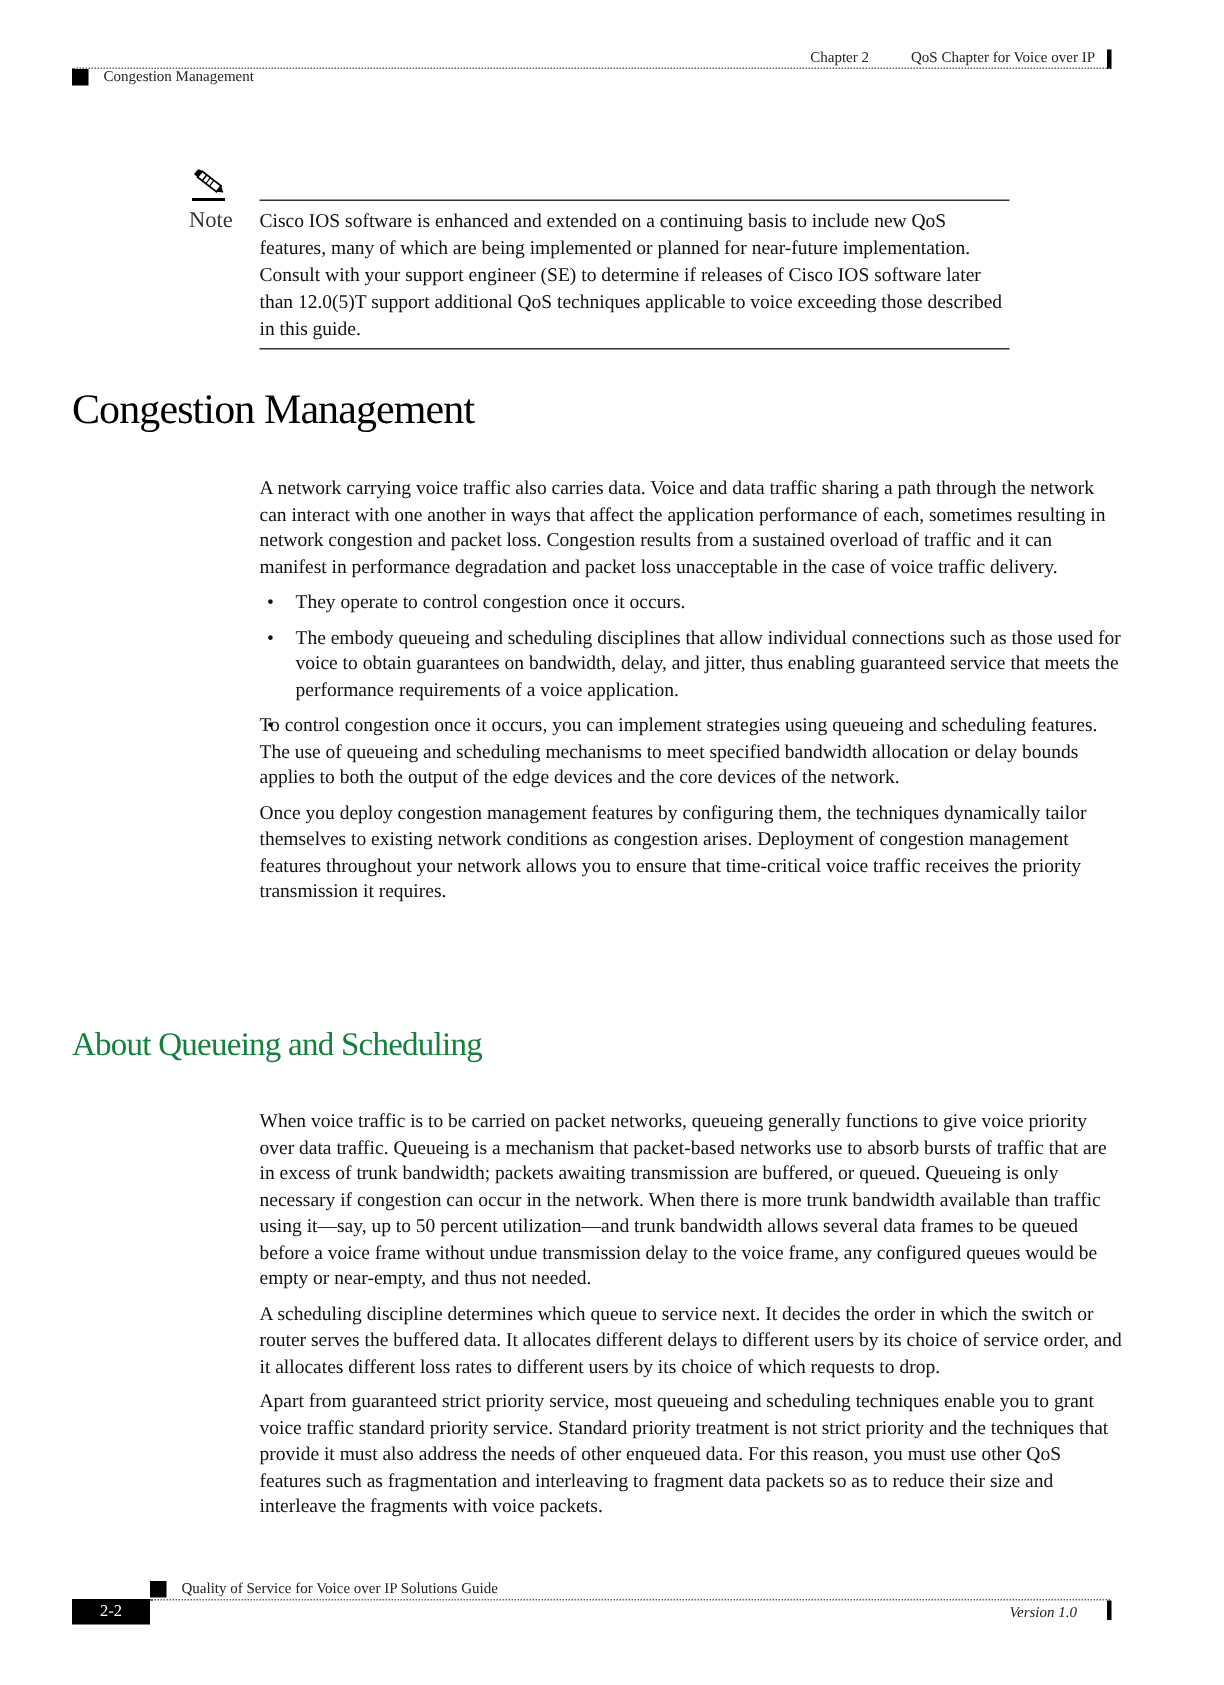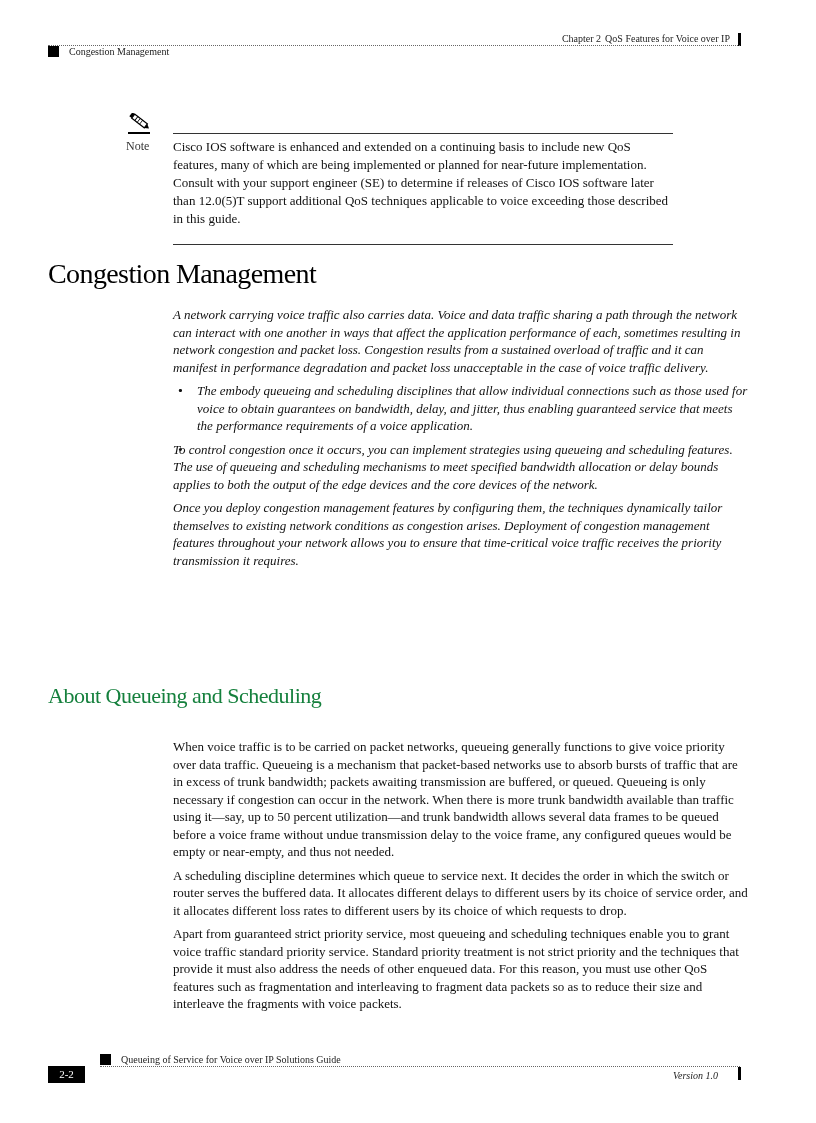--- a/index.html
+++ b/index.html
@@ -17,21 +17,21 @@
     }
     
     .hdr-chapter {
       position: absolute;
       top: 33px;
       right: 86px;
       font-size: 10px;
       color: #222;
       white-space: nowrap;
     }
-    .hdr-chapter .chap-num { margin-right: 4px; }
+    .hdr-chapter .chap-num { margin-right: 28px; }
     .hdr-rule {
       position: absolute;
       top: 45px;
       left: 48px;
       width: 692px;
       border-top: 1px dotted #666;
     }
     .hdr-tick {
       position: absolute;
       top: 33px;
@@ -61,31 +61,31 @@
       position: absolute;
       top: 113px;
       left: 127px;
       width: 26px;
       height: 22px;
     }
     .note-label {
       position: absolute;
       top: 139px;
       left: 126px;
-      font-size: 12px;
+      font-size: 15px;
       color: #333;
     }
     .note-box {
       position: absolute;
       top: 133px;
       left: 173px;
       width: 500px;
       border-top: 1px solid #333;
       border-bottom: 1px solid #333;
-      padding: 4px 0 16px 0;
+      padding: 4px 0 4px 0;
       font-size: 13px;
       line-height: 18px;
     }
 
     
     h1.sec-title {
       position: absolute;
       top: 258px;
       left: 48px;
       margin: 0;
@@ -124,21 +124,21 @@
     .body-block li {
       position: relative;
       padding-left: 24px;
       margin-bottom: 6px;
     }
     .body-block li .bullet {
       position: absolute;
       left: 5px;
       top: 0;
     }
-    #cm-block { top: 306px; font-style: italic; }
+    #cm-block { top: 316px; }
     #qs-block { top: 706px; margin-top: 32px; }
 
     
     .ftr-square {
       position: absolute;
       top: 1054px;
       left: 100px;
       width: 11px;
       height: 11px;
       background: #000;
@@ -154,21 +154,21 @@
       position: absolute;
       top: 1066px;
       left: 100px;
       width: 640px;
       border-top: 1px dotted #666;
     }
     .ftr-pagebox {
       position: absolute;
       top: 1066px;
       left: 48px;
-      width: 37px;
+      width: 52px;
       height: 17px;
       background: #000;
       color: #fff;
       font-size: 11px;
       line-height: 17px;
       text-align: center;
     }
     .ftr-version {
       position: absolute;
       top: 1070px;
@@ -183,21 +183,21 @@
       left: 738px;
       width: 3px;
       height: 13px;
       background: #000;
     }
   </style>
 </head>
 <body>
 
 <div class="hdr-chapter">
-  <span class="chap-num">Chapter 2</span><span>QoS Features for Voice over IP</span>
+  <span class="chap-num">Chapter 2</span><span>QoS Chapter for Voice over IP</span>
 </div>
 <div class="hdr-tick"></div>
 <div class="hdr-rule"></div>
 <div class="hdr-square"></div>
 <div class="hdr-section">Congestion Management</div>
 
 <div class="note-icon">
   <svg width="26" height="22" viewBox="0 0 26 22">
     <g transform="rotate(38 13 9)">
       <rect x="4" y="6" width="16" height="5" fill="#fff" stroke="#000" stroke-width="1.2"></rect>
@@ -213,20 +213,21 @@
 <div class="note-label">Note</div>
 <div class="note-box">Cisco IOS software is enhanced and extended on a continuing basis to include new QoS features, many of which are being implemented or planned for near-future implementation. Consult with your support engineer (SE) to determine if releases of Cisco IOS software later than 12.0(5)T support additional QoS techniques applicable to voice exceeding those described in this guide.</div>
 
 <h1 class="sec-title">Congestion Management</h1>
 
 <div class="body-block" id="cm-block">
   <p>A network carrying voice traffic also carries data. Voice and data traffic sharing a path through the network can interact with one another in ways that affect the application performance of each, sometimes resulting in network congestion and packet loss. Congestion results from a sustained overload of traffic and it can manifest in performance degradation and packet loss unacceptable in the case of voice traffic delivery.</p>
   <ul>
     <li>
       <span class="bullet">•</span>
+      <span>They operate to control congestion once it occurs.</span>
     </li>
     <li>
       <span class="bullet">•</span>
       <span>The embody queueing and scheduling disciplines that allow individual connections such as those used for voice to obtain guarantees on bandwidth, delay, and jitter, thus enabling guaranteed service that meets the performance requirements of a voice application.</span>
     </li>
     <li>
       <span class="bullet">•</span>
     </li>
   </ul>
   <p>To control congestion once it occurs, you can implement strategies using queueing and scheduling features. The use of queueing and scheduling mechanisms to meet specified bandwidth allocation or delay bounds applies to both the output of the edge devices and the core devices of the network.</p>
@@ -235,17 +236,17 @@
 
 <h2 class="sub-title">About Queueing and Scheduling</h2>
 
 <div class="body-block" id="qs-block">
   <p>When voice traffic is to be carried on packet networks, queueing generally functions to give voice priority over data traffic. Queueing is a mechanism that packet-based networks use to absorb bursts of traffic that are in excess of trunk bandwidth; packets awaiting transmission are buffered, or queued. Queueing is only necessary if congestion can occur in the network. When there is more trunk bandwidth available than traffic using it—say, up to 50 percent utilization—and trunk bandwidth allows several data frames to be queued before a voice frame without undue transmission delay to the voice frame, any configured queues would be empty or near-empty, and thus not needed.</p>
   <p>A scheduling discipline determines which queue to service next. It decides the order in which the switch or router serves the buffered data. It allocates different delays to different users by its choice of service order, and it allocates different loss rates to different users by its choice of which requests to drop.</p>
   <p>Apart from guaranteed strict priority service, most queueing and scheduling techniques enable you to grant voice traffic standard priority service. Standard priority treatment is not strict priority and the techniques that provide it must also address the needs of other enqueued data. For this reason, you must use other QoS features such as fragmentation and interleaving to fragment data packets so as to reduce their size and interleave the fragments with voice packets.</p>
 </div>
 
 <div class="ftr-square"></div>
-<div class="ftr-title">Queueing of Service for Voice over IP Solutions Guide</div>
+<div class="ftr-title">Quality of Service for Voice over IP Solutions Guide</div>
 <div class="ftr-rule"></div>
 <div class="ftr-pagebox">2-2</div>
 <div class="ftr-version">Version 1.0</div>
 <div class="ftr-tick"></div>
 
 </body></html>

